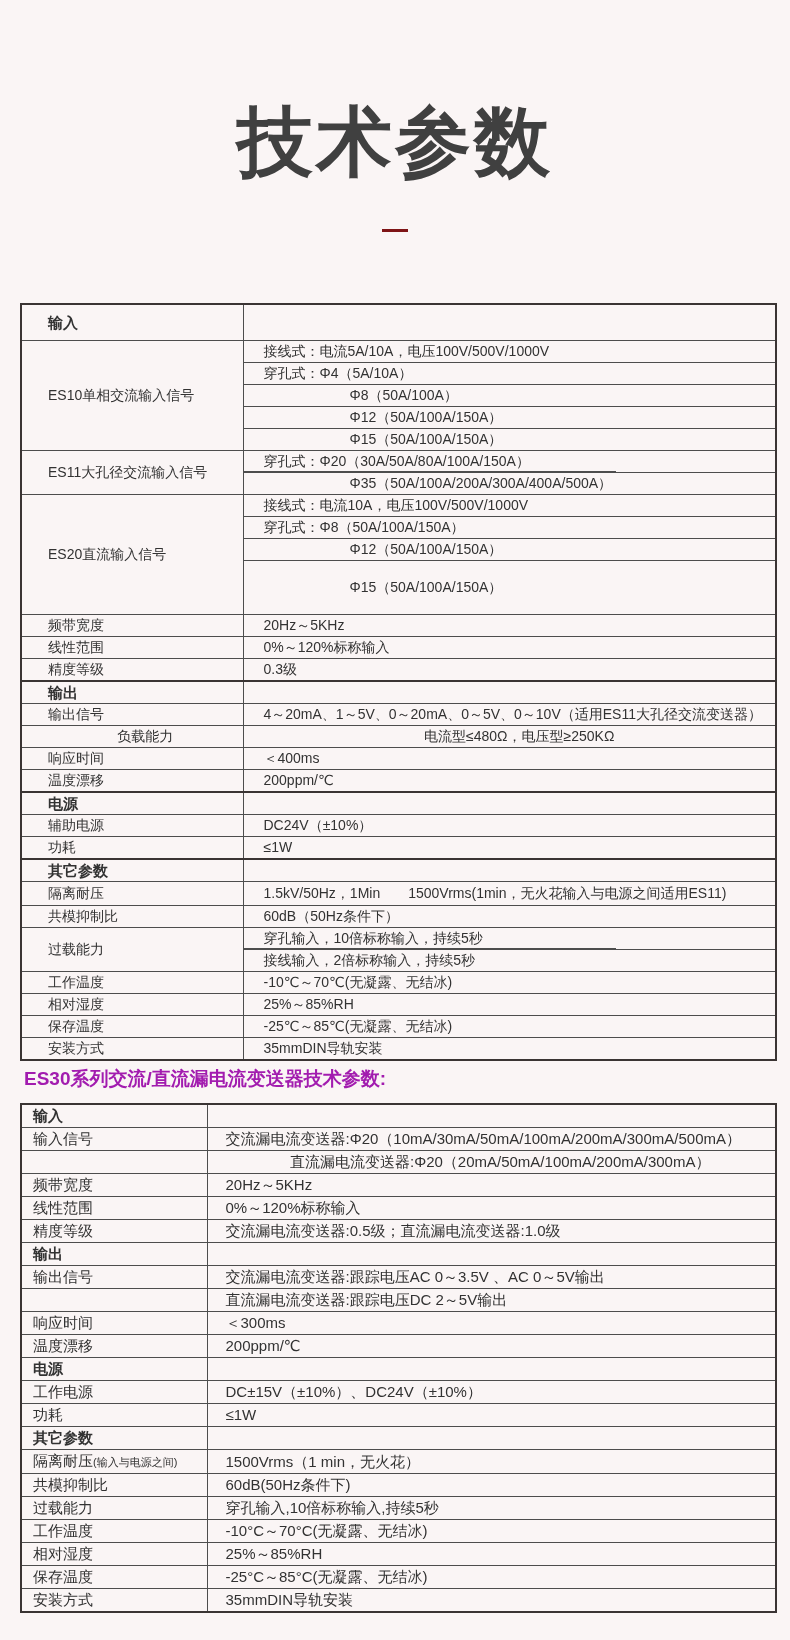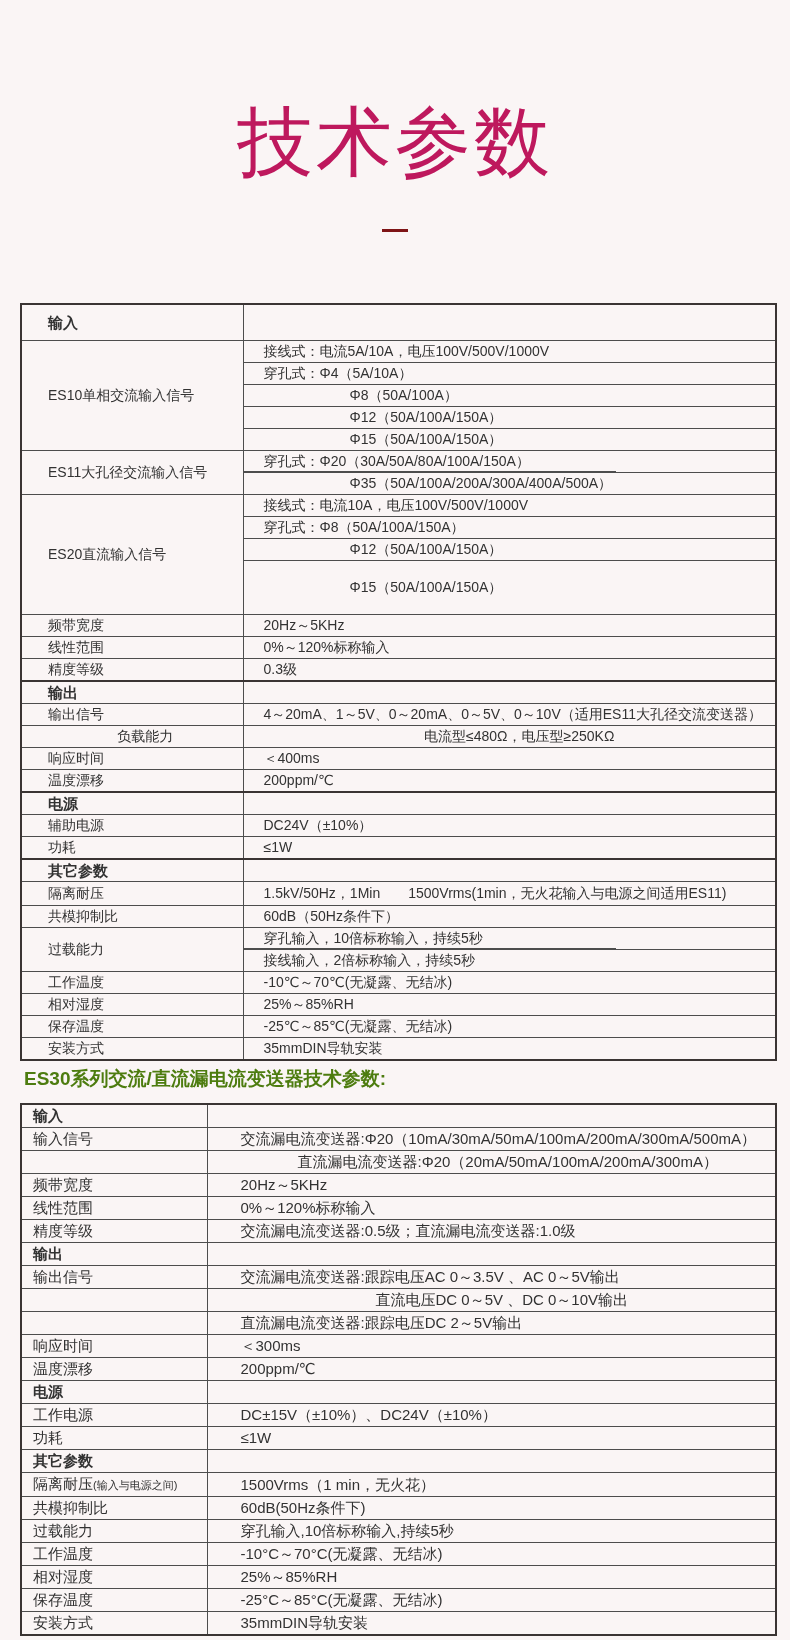--- a/index.html
+++ b/index.html
@@ -21,39 +21,39 @@
     height:1640px;
     margin:0 auto;
     background:var(--bg);
     overflow:hidden;
   }
   .page-title{
     position:absolute;
     top:92px;left:0;right:0;
     text-align:center;
     font-size:76px;
-    font-weight:normal;
+    font-weight:bold;
     letter-spacing:3px;
-    color:#be185d;
+    color:#404040;
   }
   .title-divider{
     position:absolute;
     top:229px;
     left:50%;
     margin-left:-13px;
     width:26px;height:3px;
     background:var(--accent);
   }
   .es30-heading{
     position:absolute;
     left:24px;
     top:1066px;
     font-size:19px;
     font-weight:bold;
-    color:#4d7c0f;
+    color:#a21caf;
   }
   table.spec{
     position:absolute;
     left:20px;
     width:757px;
     border-collapse:collapse;
     table-layout:fixed;
     border:2px solid var(--bd-dark);
   }
   table.t1{top:303px;}
@@ -68,21 +68,21 @@
   .t1 col.c-label{width:222px;}
   .t1 td{font-size:14px;line-height:21px;}
   .t1 td.lbl{padding-left:26px;}
   .t1 td.val{padding-left:20px;}
   .t1 td.lbl.bold{font-weight:bold;font-size:15px;}
   .t1 td.ind{padding-left:106px;}
   
   .t2 col.c-label{width:186px;}
   .t2 td{font-size:15px;line-height:22px;}
   .t2 td.lbl{padding-left:11px;}
-  .t2 td.val{padding-left:33px;}
+  .t2 td.val{padding-left:18px;}
   .t2 td.lbl.bold{font-weight:bold;}
   .t2 td.ind{padding-left:168px;}
   
   tr.thick-top td{border-top:2px solid var(--bd-dark);}
   td.vtop{vertical-align:top;}
   td.pb{border-bottom:hidden;position:relative;}
   td.pb::after{
     content:"";
     position:absolute;
     left:0;bottom:0;
@@ -264,24 +264,20 @@
         <tr style="height: 22px;">
           <td class="lbl bold">输出</td>
           <td class="val"></td>
         </tr>
         <tr style="height: 22px;">
           <td class="lbl">输出信号</td>
           <td class="val nl">交流漏电流变送器:跟踪电压AC 0～3.5V 、AC 0～5V输出</td>
         </tr>
         <tr style="height: 22px;">
           <td class="lbl"></td>
-          <td class="val ind nl">直流电压DC 0～5V 、DC 0～10V输出</td>
-        </tr>
-        <tr style="height: 22px;">
-          <td class="lbl"></td>
           <td class="val">直流漏电流变送器:跟踪电压DC 2～5V输出</td>
         </tr>
         <tr style="height: 22px;">
           <td class="lbl">响应时间</td>
           <td class="val">＜300ms</td>
         </tr>
         <tr style="height: 22px;">
           <td class="lbl">温度漂移</td>
           <td class="val">200ppm/℃</td>
         </tr>

